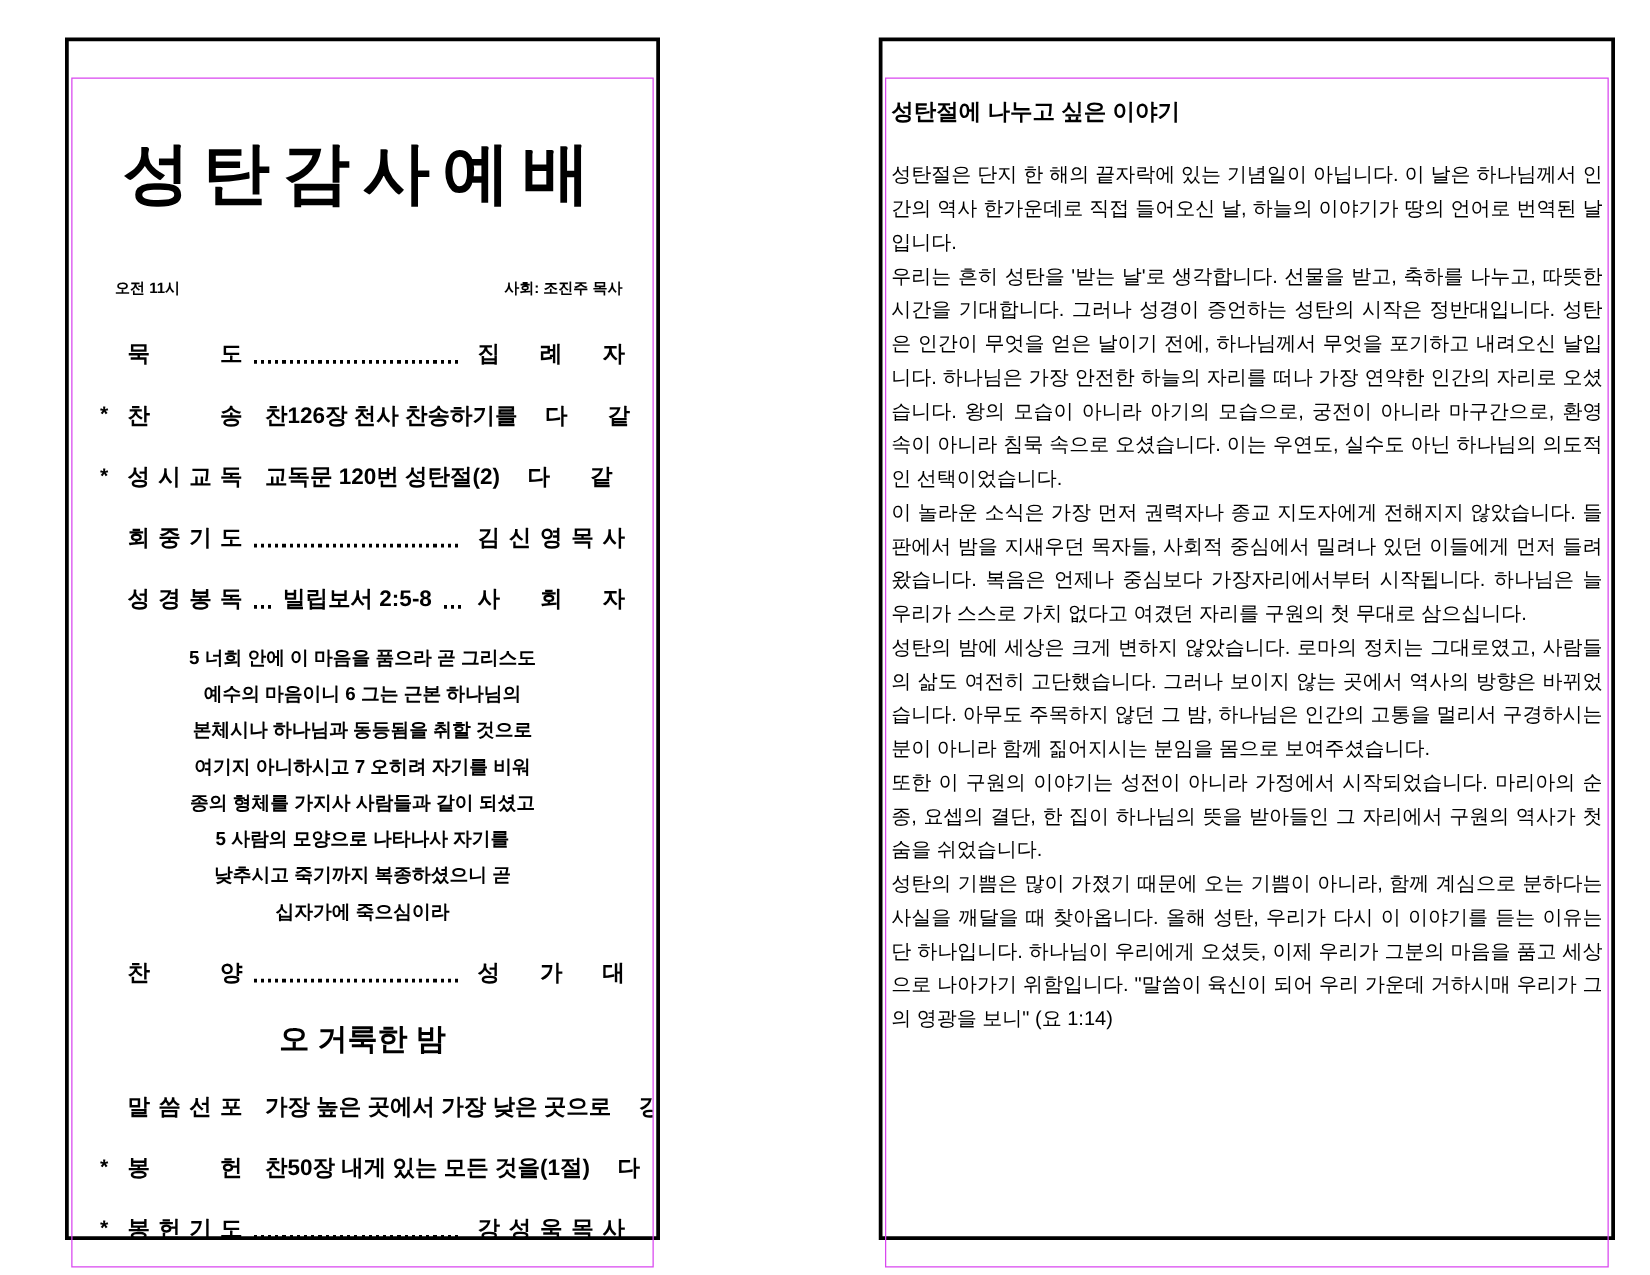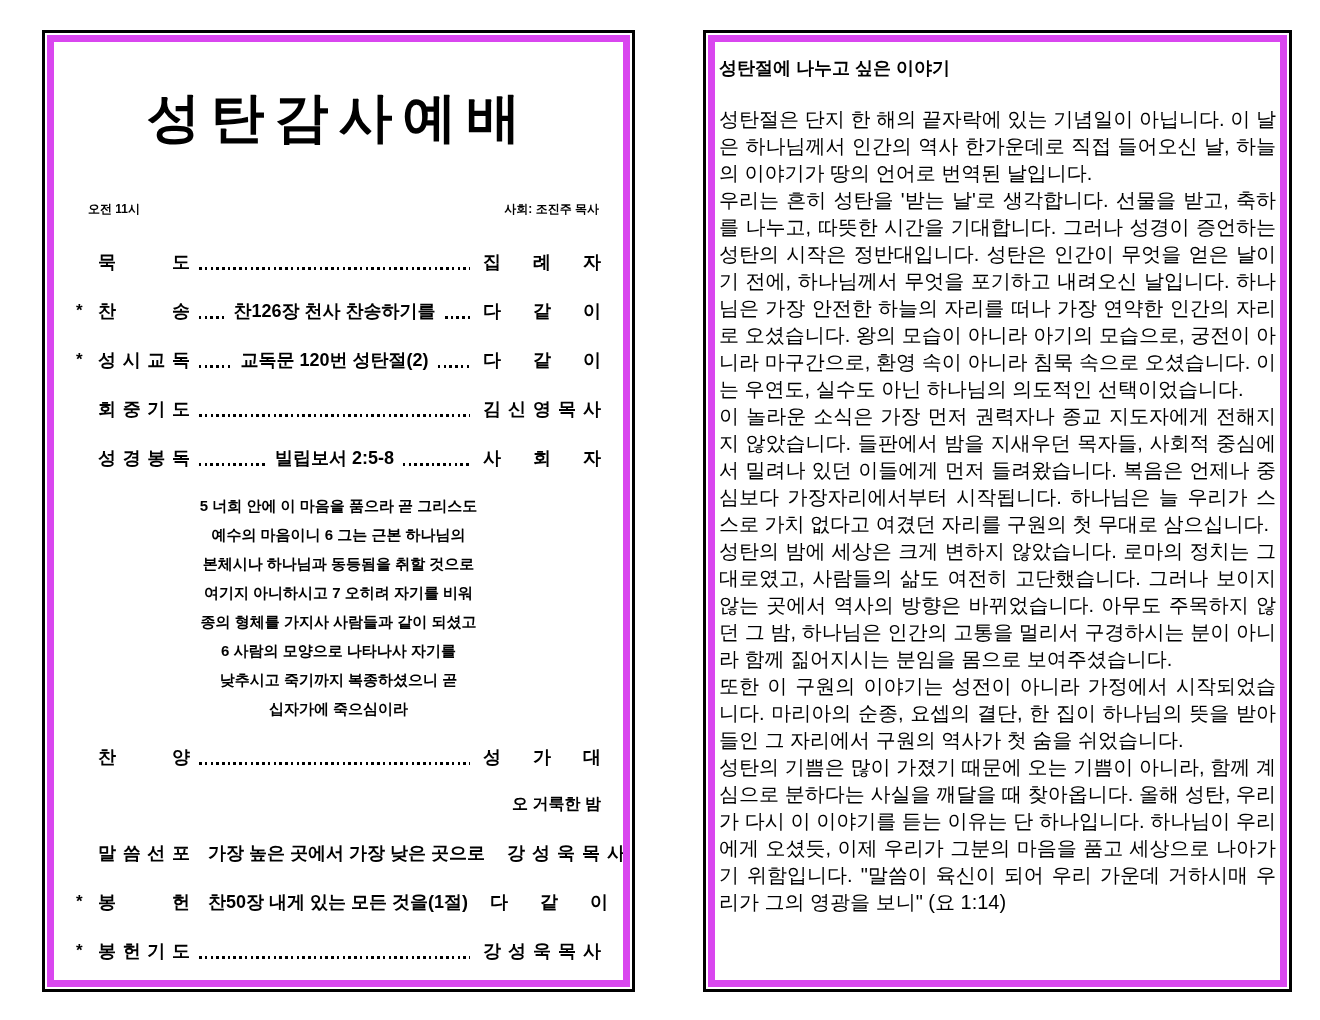--- a/index.html
+++ b/index.html
@@ -8,24 +8,24 @@
     width: 1320px; height: 1020px;
     background: #ffffff; color: #000000;
     font-family: "Liberation Sans", sans-serif;
     position: relative;
   }
   .page {
     position: absolute; top: 30px; height: 962px;
     border: 3px solid #000; padding: 2px; background: #fff;
   }
   .page-inner {
-    border: 7px solid #d946ef; width: 100%; height: 100%;
-    padding: 14px 18px; overflow: hidden;
-  }
-  .page-left  { left: 42px;  width: 593px; }
+    border: 1px solid #d946ef; width: 100%; height: 100%;
+    padding: 14px 18px; overflow: hidden; margin-top: 27px;
+  }
+  .page-left  { left: 52px;  width: 476px; }
   .page-right { left: 703px; width: 589px; }
 
   
   .bulletin-title {
     text-align: center; margin-top: 26px;
     font-family: "DejaVu Serif", serif;
     font-weight: bold; font-size: 54px; letter-spacing: 10px;
   }
   .header-row {
     display: flex; justify-content: space-between;
@@ -50,29 +50,29 @@
     flex: 1 1 auto; height: 3px; margin: 0 9px;
     position: relative; top: 6px;
     background-image: repeating-linear-gradient(to right, #000 0 2.5px, transparent 2.5px 5.75px);
   }
   .mid { flex: 0 0 auto; }
   .scripture {
     text-align: center; font-weight: bold; font-size: 15px;
     line-height: 29px; margin: -4px 0 22px 0;
   }
   .anthem {
-    text-align: right; font-weight: bold; font-size: 16px;
+    text-align: center; font-weight: bold; font-size: 24px;
     margin: 0 0 26px 0;
   }
 
   
   .essay { padding: 2px 4px 0 4px; }
   .essay-title { font-weight: bold; font-size: 18px; margin-top: 12px; }
   .essay-body {
-    margin-top: 26px; font-size: 20px; line-height: 27px;
+    margin-top: 26px; font-size: 16px; line-height: 27px;
     text-align: justify; word-break: break-all;
   }
   .essay-body p { margin: 0; }
 </style>
 </head>
 <body>
 
 <div class="page page-left">
   <div class="page-inner">
 
@@ -168,21 +168,21 @@
             <span>자</span>
           </span>
       </div>
 
       <div class="scripture">
         <div>5 너희 안에 이 마음을 품으라 곧 그리스도</div>
         <div>예수의 마음이니 6 그는 근본 하나님의</div>
         <div>본체시나 하나님과 동등됨을 취할 것으로</div>
         <div>여기지 아니하시고 7 오히려 자기를 비워</div>
         <div>종의 형체를 가지사 사람들과 같이 되셨고</div>
-        <div>6 사람의 모양으로 나타나사 자기를</div>
+        <div>5 사람의 모양으로 나타나사 자기를</div>
         <div>낮추시고 죽기까지 복종하셨으니 곧</div>
         <div>십자가에 죽으심이라</div>
       </div>
 
       <div class="order-row">
         <span class="star"></span>
         <span class="olabel">
             <span>찬</span>
             <span>양</span>
           </span>

